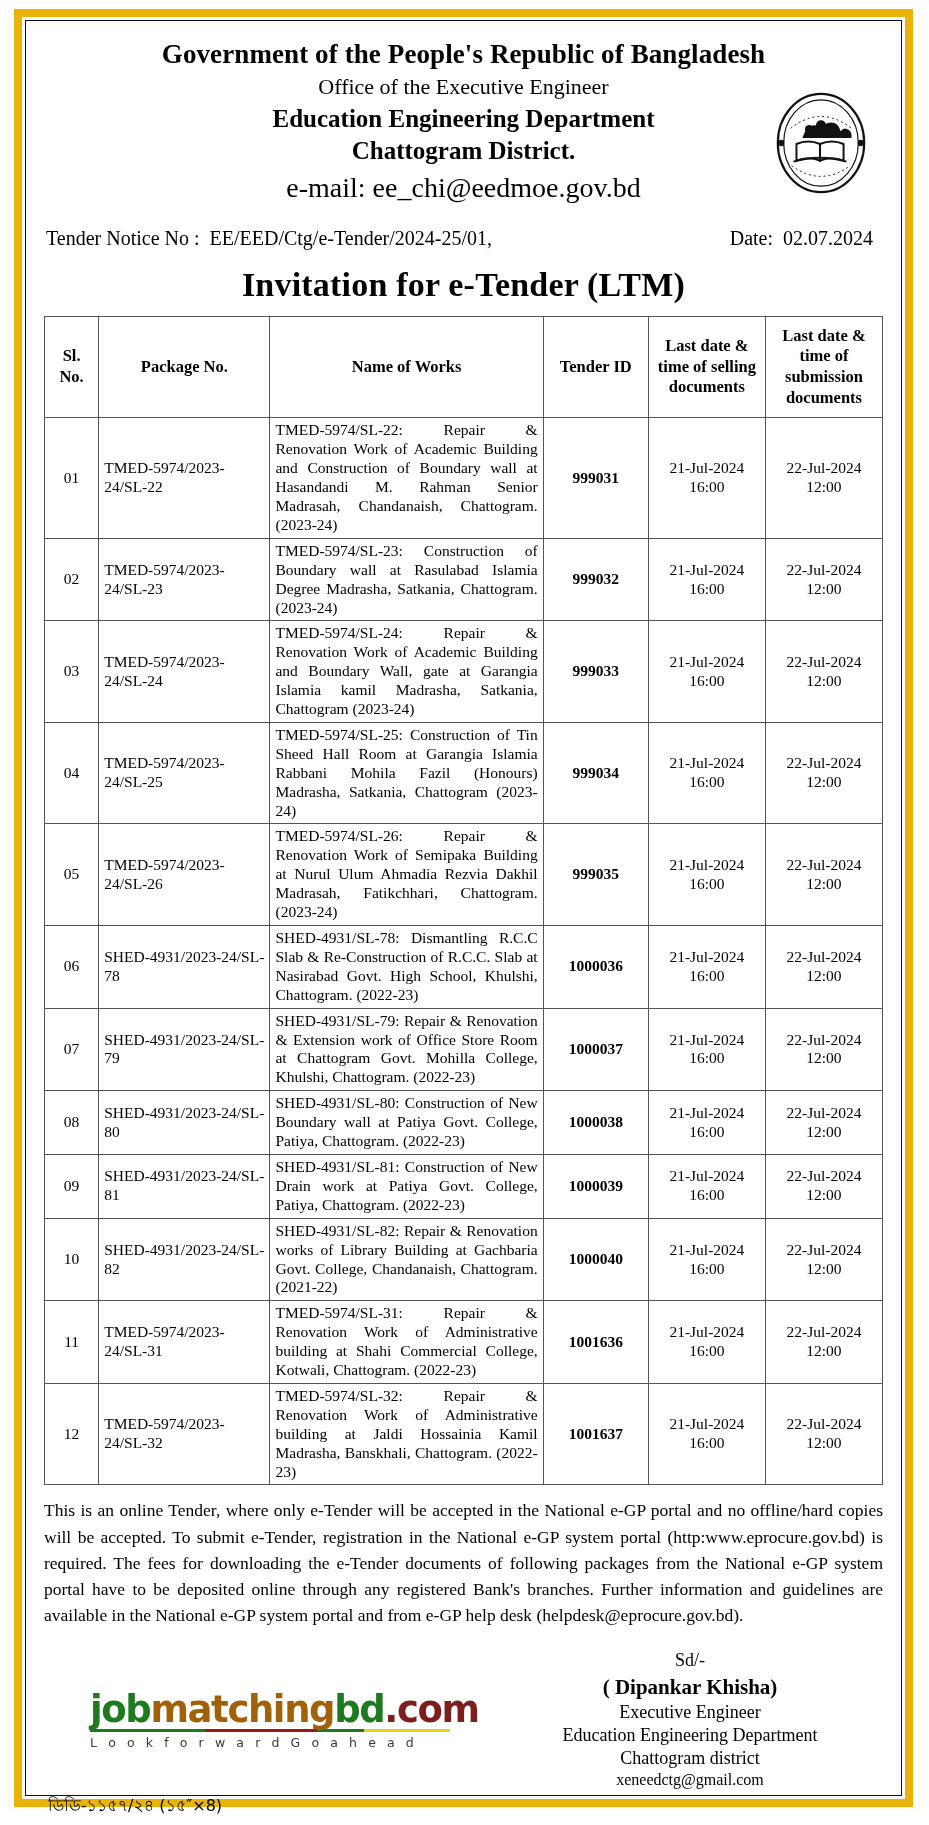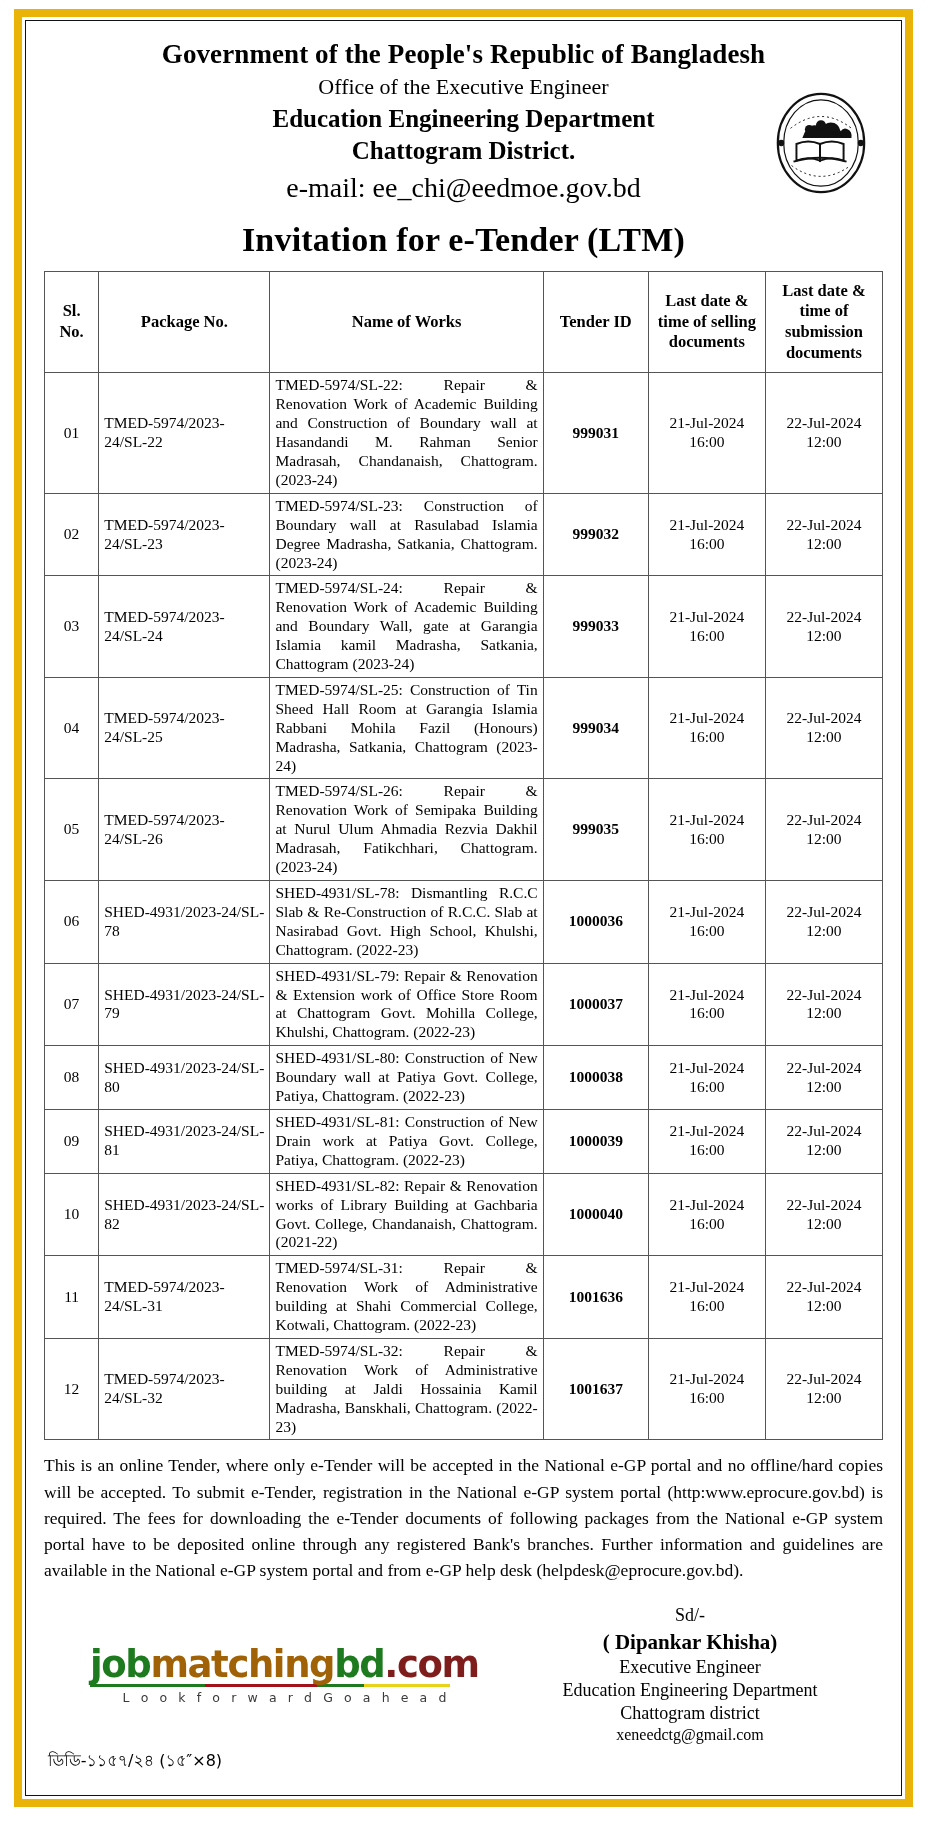--- a/index.html
+++ b/index.html
@@ -189,21 +189,21 @@
        #1e7a1e 0%, #1e7a1e 32%,
        #a3121a 32%, #a3121a 63%,
        #1e7a1e 63%, #1e7a1e 76%,
        #e8d21a 76%, #e8d21a 100%);
   }
   .logo .tag {
     font-family: "DejaVu Sans", sans-serif;
     font-size: 12.5px;
     letter-spacing: 3.6px;
     color: #3a3a3a;
-    text-align: right;
+    text-align: left;
     margin-top: 3px;
     white-space: nowrap;
   }
 
   .memo {
     position: absolute;
     left: 4px;
     top: 144px;
     font-size: 16px;
     font-family: "DejaVu Sans", "Liberation Sans", sans-serif;
@@ -240,20 +240,24 @@
           <path d="M54 56 q12 -5 24 0 v17 q-12 -5 -24 0 z" fill="none" stroke="#111" stroke-width="2"></path>
           <line x1="54" y1="56" x2="54" y2="73" stroke="#111" stroke-width="1.6"></line>
           <path d="M27 74 q27 -8 54 0" fill="none" stroke="#111" stroke-width="2"></path>
 
           <path d="M24 40 q31 -24 62 0" fill="none" stroke="#111" stroke-width="1" stroke-dasharray="2 3"></path>
           <path d="M25 78 q30 22 60 0" fill="none" stroke="#111" stroke-width="1" stroke-dasharray="2 3"></path>
         </svg>
       </div>
     </div>
 
+    <div class="notice-row">
+      <div class="notice-no">Tender Notice No :  EE/EED/Ctg/e-Tender/2024-25/01,</div>
+      <div class="notice-date">Date:  02.07.2024</div>
+    </div>
 
     <div class="invitation">Invitation for e-Tender (LTM)</div>
 
     <table class="tender">
       <colgroup>
         <col class="c-sl">
           <col class="c-pkg">
           <col class="c-works">
         <col class="c-tid">
           <col class="c-sell">

